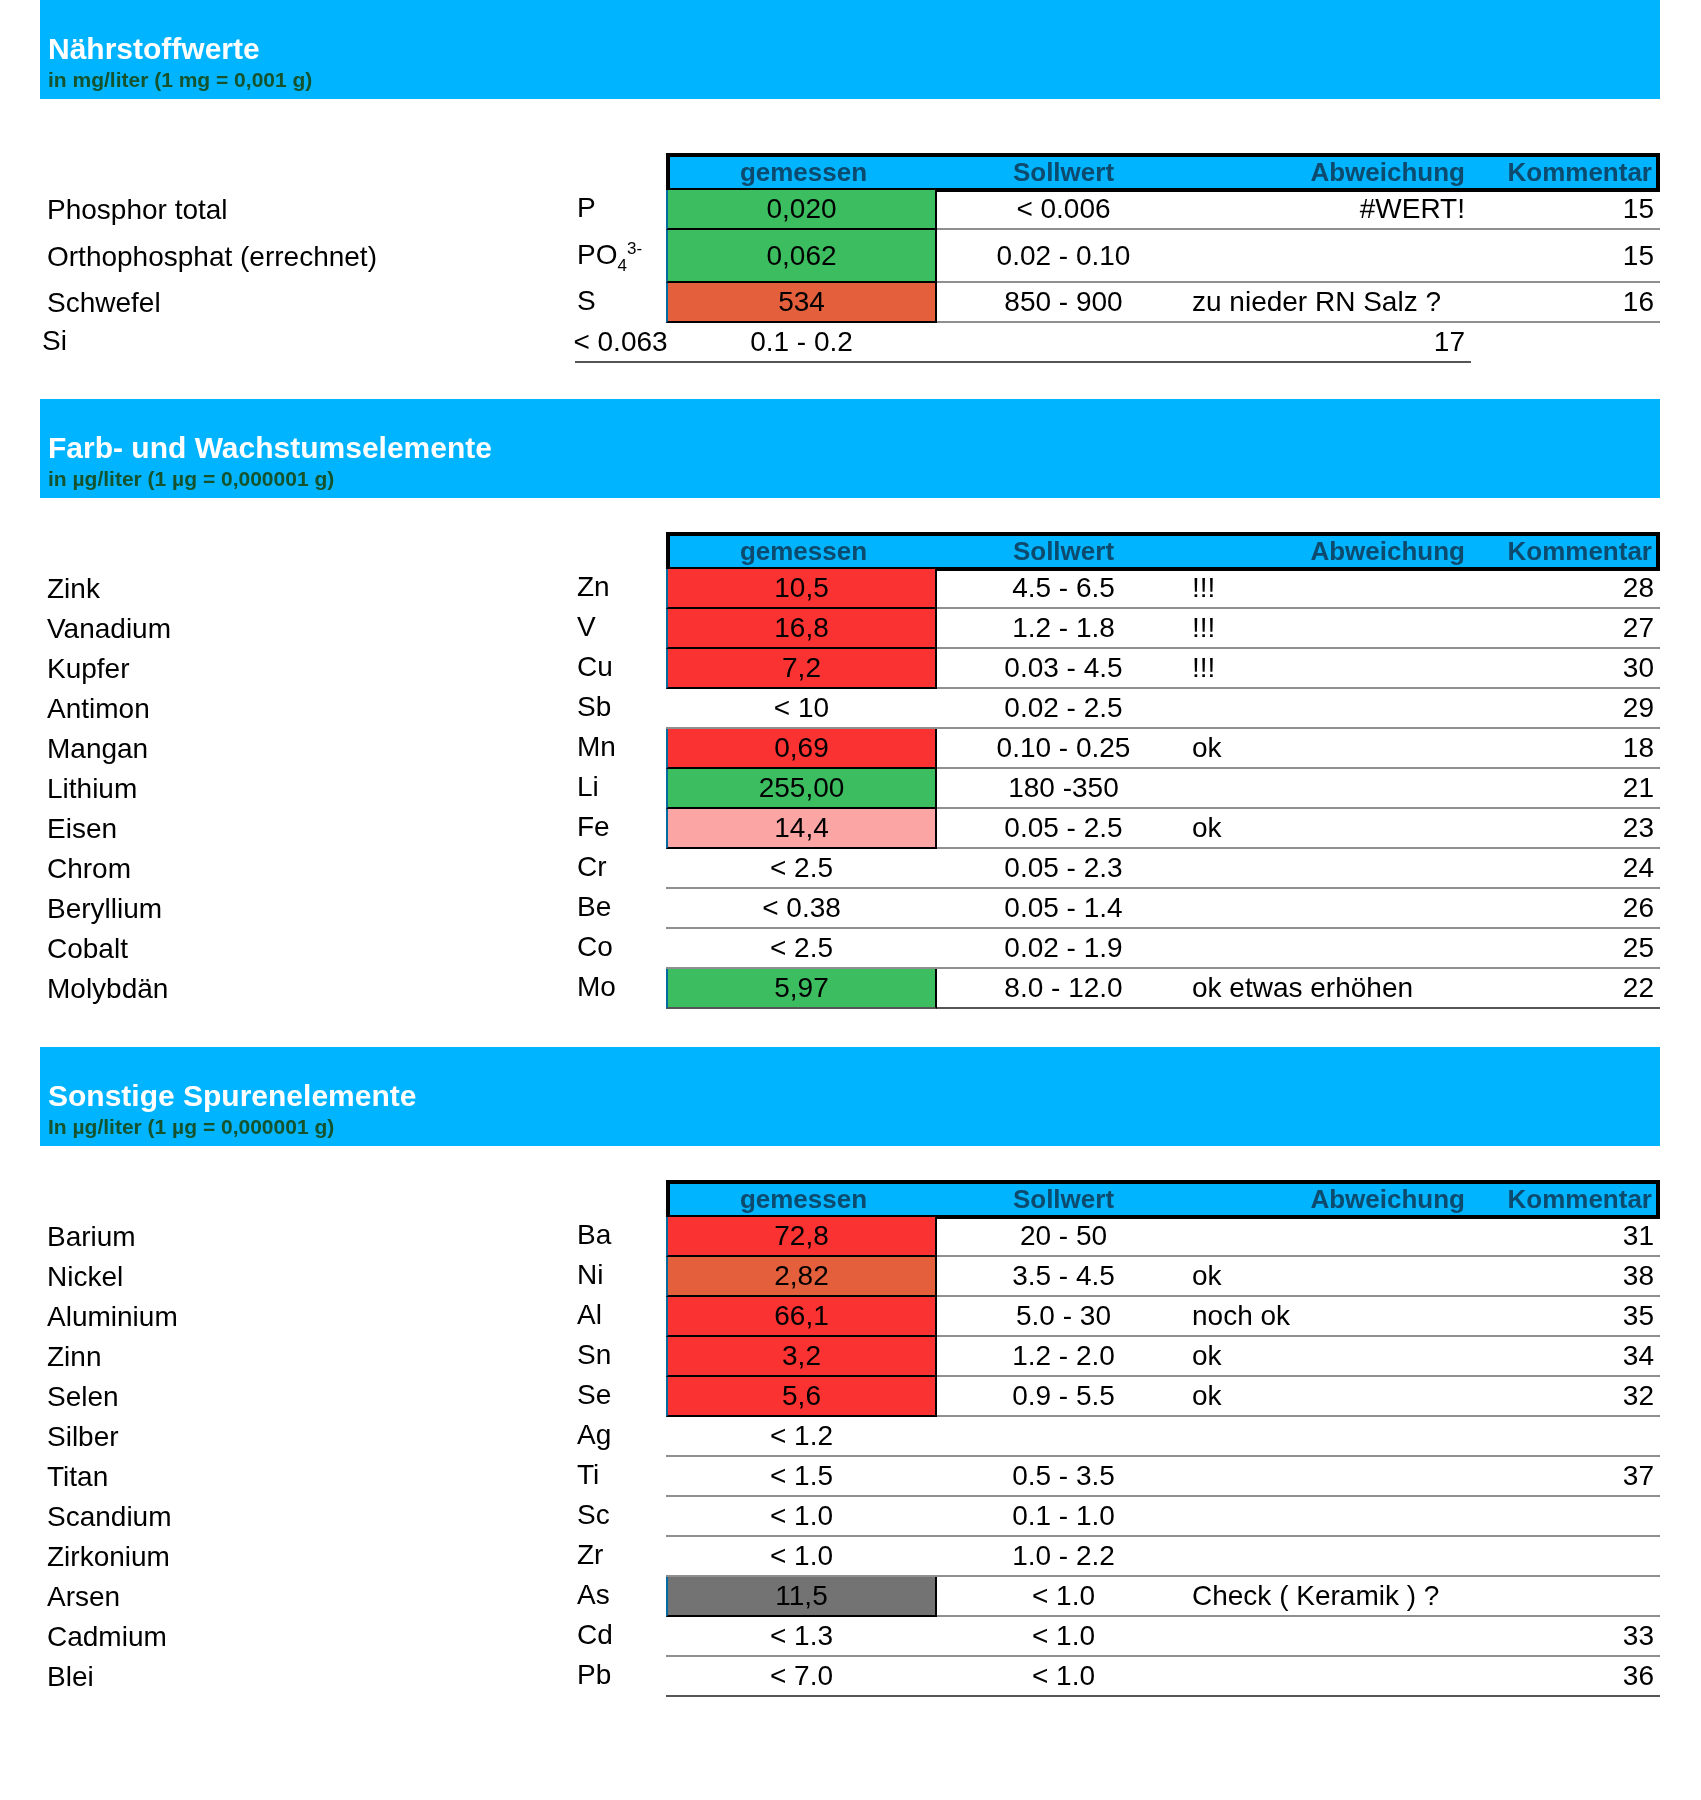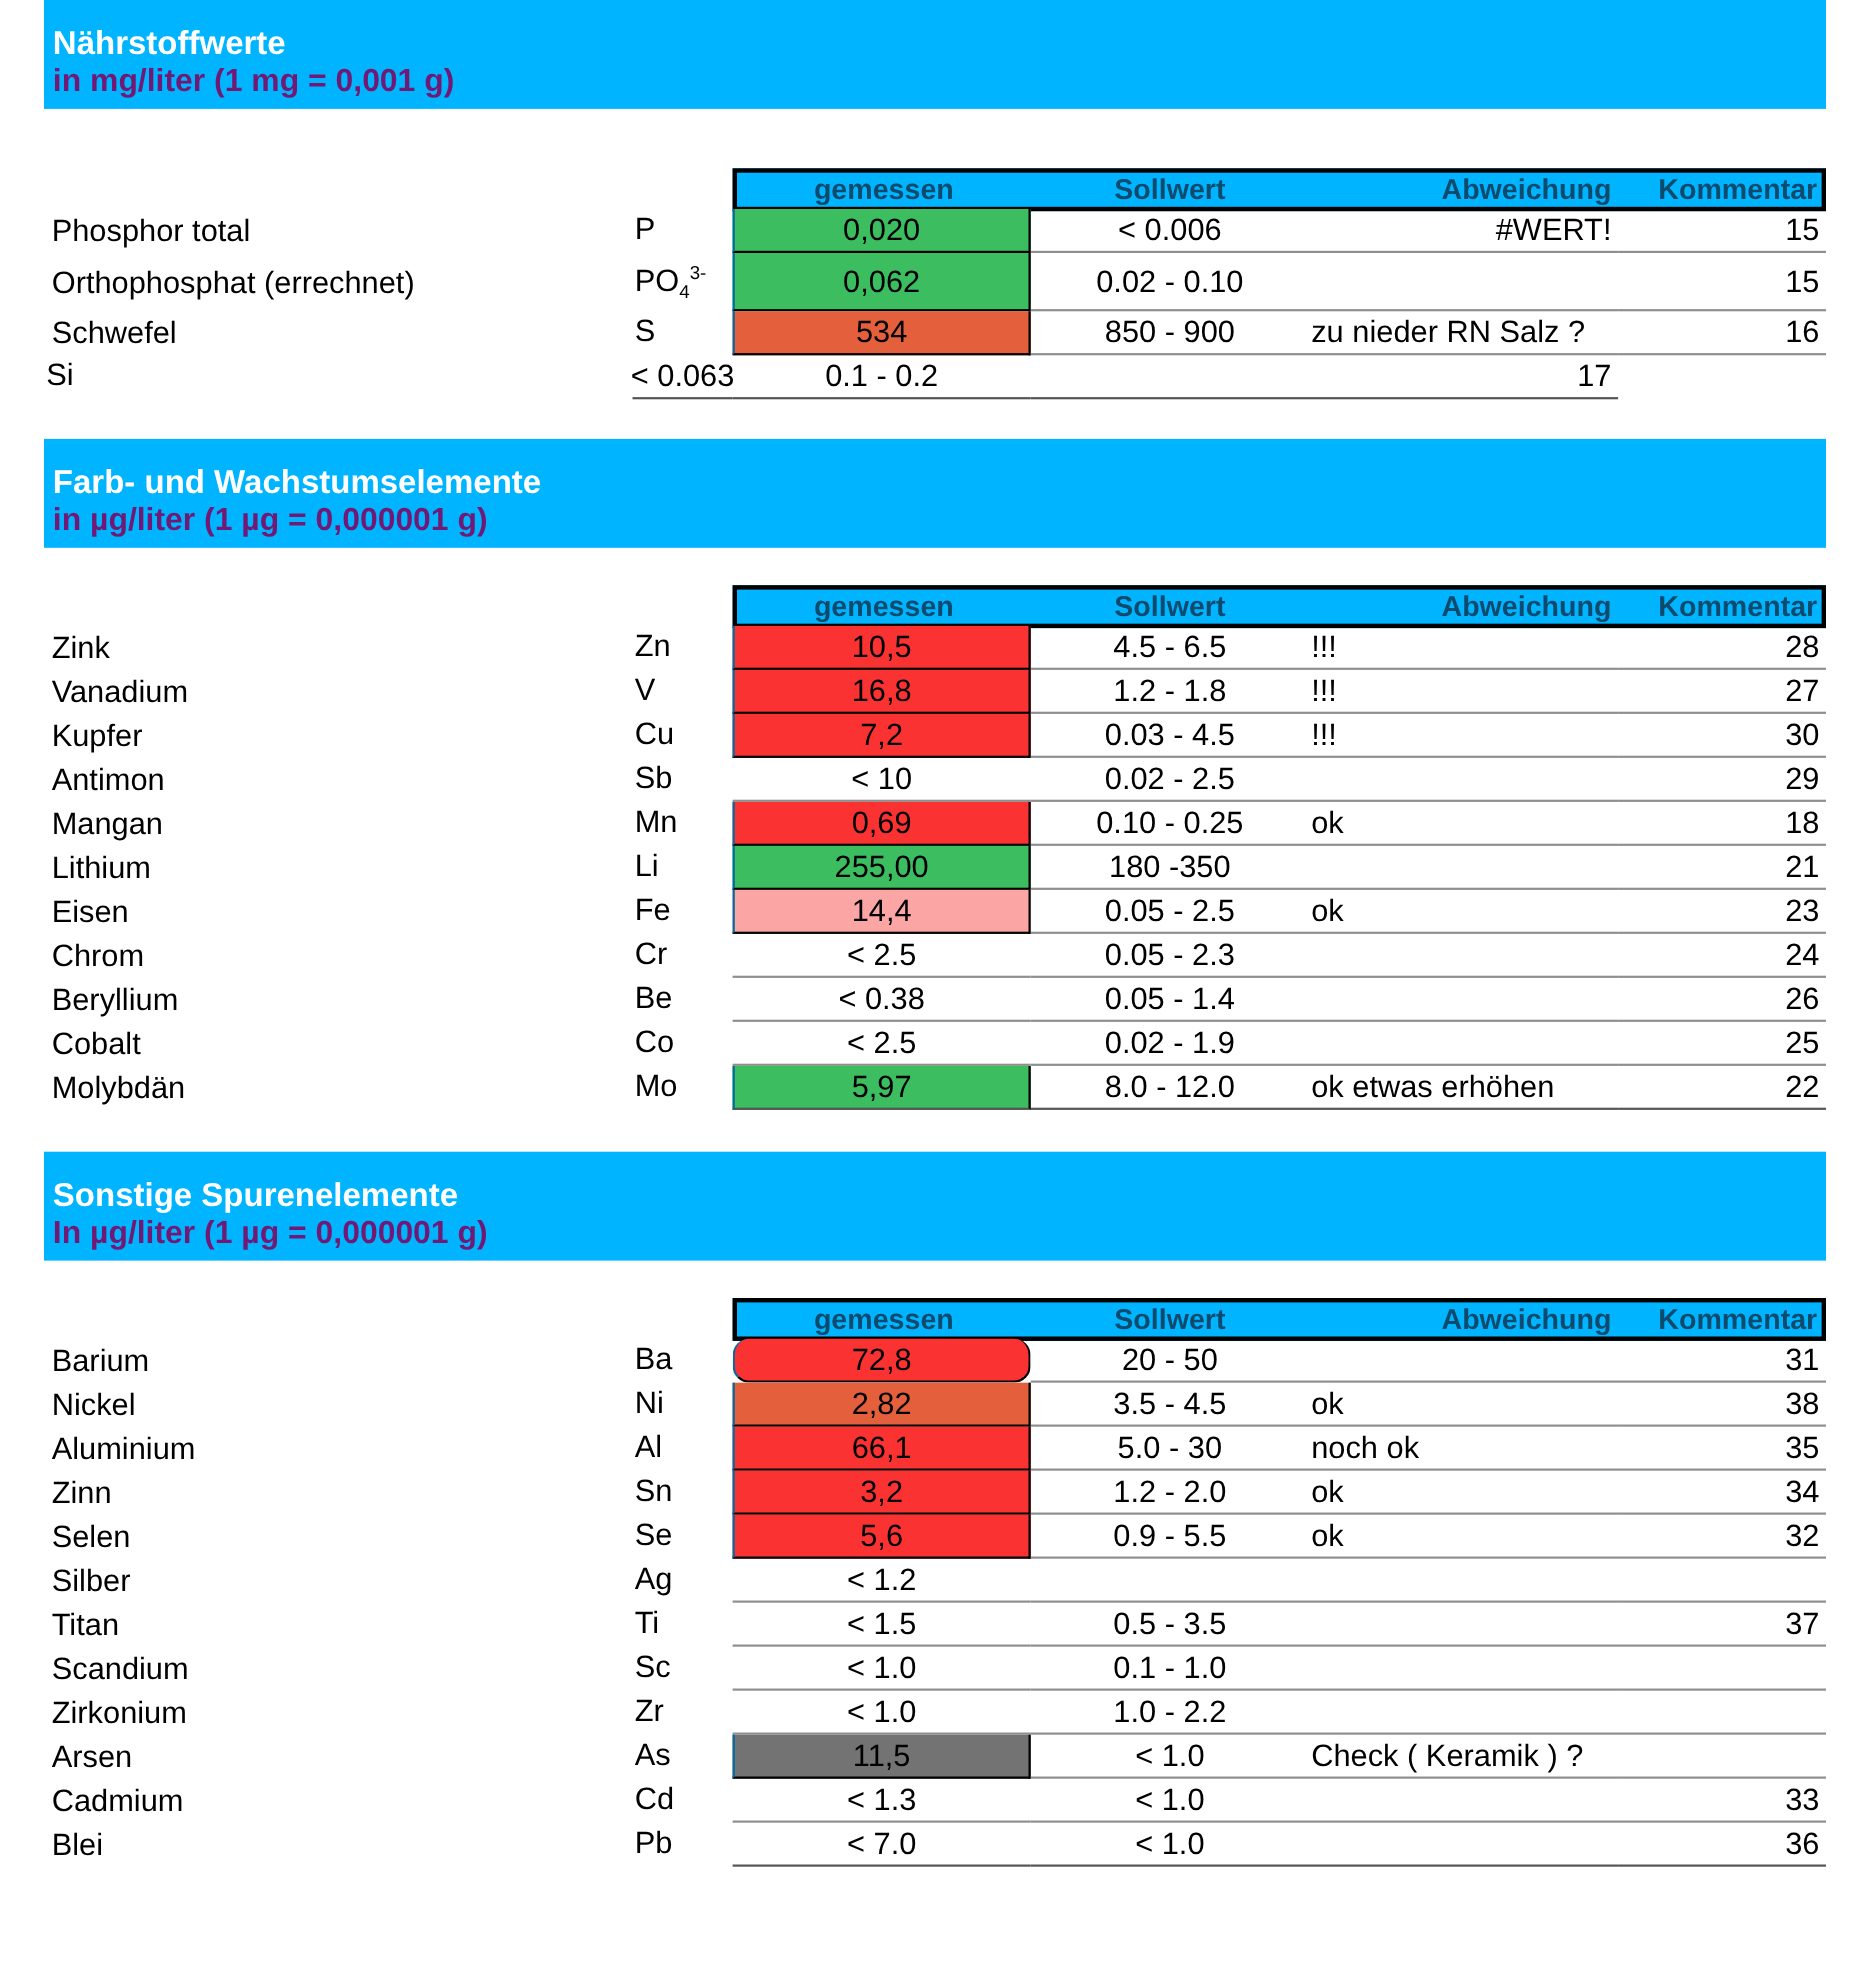--- a/index.html
+++ b/index.html
@@ -10,21 +10,21 @@
   .page{width:1701px;height:1800px;box-sizing:border-box;}
   .content{margin-left:40px;width:1620px;}
 
   
   .band{
     height:99px;background:var(--band,#00b4ff);
     display:flex;flex-direction:column;justify-content:flex-end;
     padding:0 0 7px 8px;box-sizing:border-box;
   }
   .band-title{font-size:30px;font-weight:bold;color:#fff;line-height:1.15;}
-  .band-subtitle{font-size:29px;font-weight:bold;color:#701a75;line-height:1.2;}
+  .band-subtitle{font-size:21px;font-weight:bold;color:#14532d;line-height:1.2;}
 
   section:nth-of-type(1) .band{margin-bottom:54px;}
   section:nth-of-type(2) .band{margin-bottom:34px;}
   section:nth-of-type(3) .band{margin-bottom:34px;}
   section:nth-of-type(2){margin-top:36px;}
   section:nth-of-type(3){margin-top:38px;}
 
   
   .grid{
     display:grid;
@@ -304,21 +304,21 @@
           <div class="th c-dev">Abweichung</div>
           <div class="th c-comment">Kommentar</div>
         </div>
       </div>
       <div class="rows">
   <div class="grid row">
     <div class="cell name">Barium</div>
     <div class="cell sym">
       <span class="symwrap"><span class="sym-base">Ba</span><sub class="sym-sub"></sub><sup class="sym-sup"></sup></span>
     </div>
-    <div class="cell measured colored" style="background: rgb(250, 50, 50); border-radius: 15px;">72,8</div>
+    <div class="cell measured colored" style="background: rgb(250, 50, 50);">72,8</div>
     <div class="cell target">20 - 50</div>
     <div class="cell dev"></div>
     <div class="cell comment">31</div>
   </div>
 
   <div class="grid row">
     <div class="cell name">Nickel</div>
     <div class="cell sym">
       <span class="symwrap"><span class="sym-base">Ni</span><sub class="sym-sub"></sub><sup class="sym-sup"></sup></span>
     </div>

